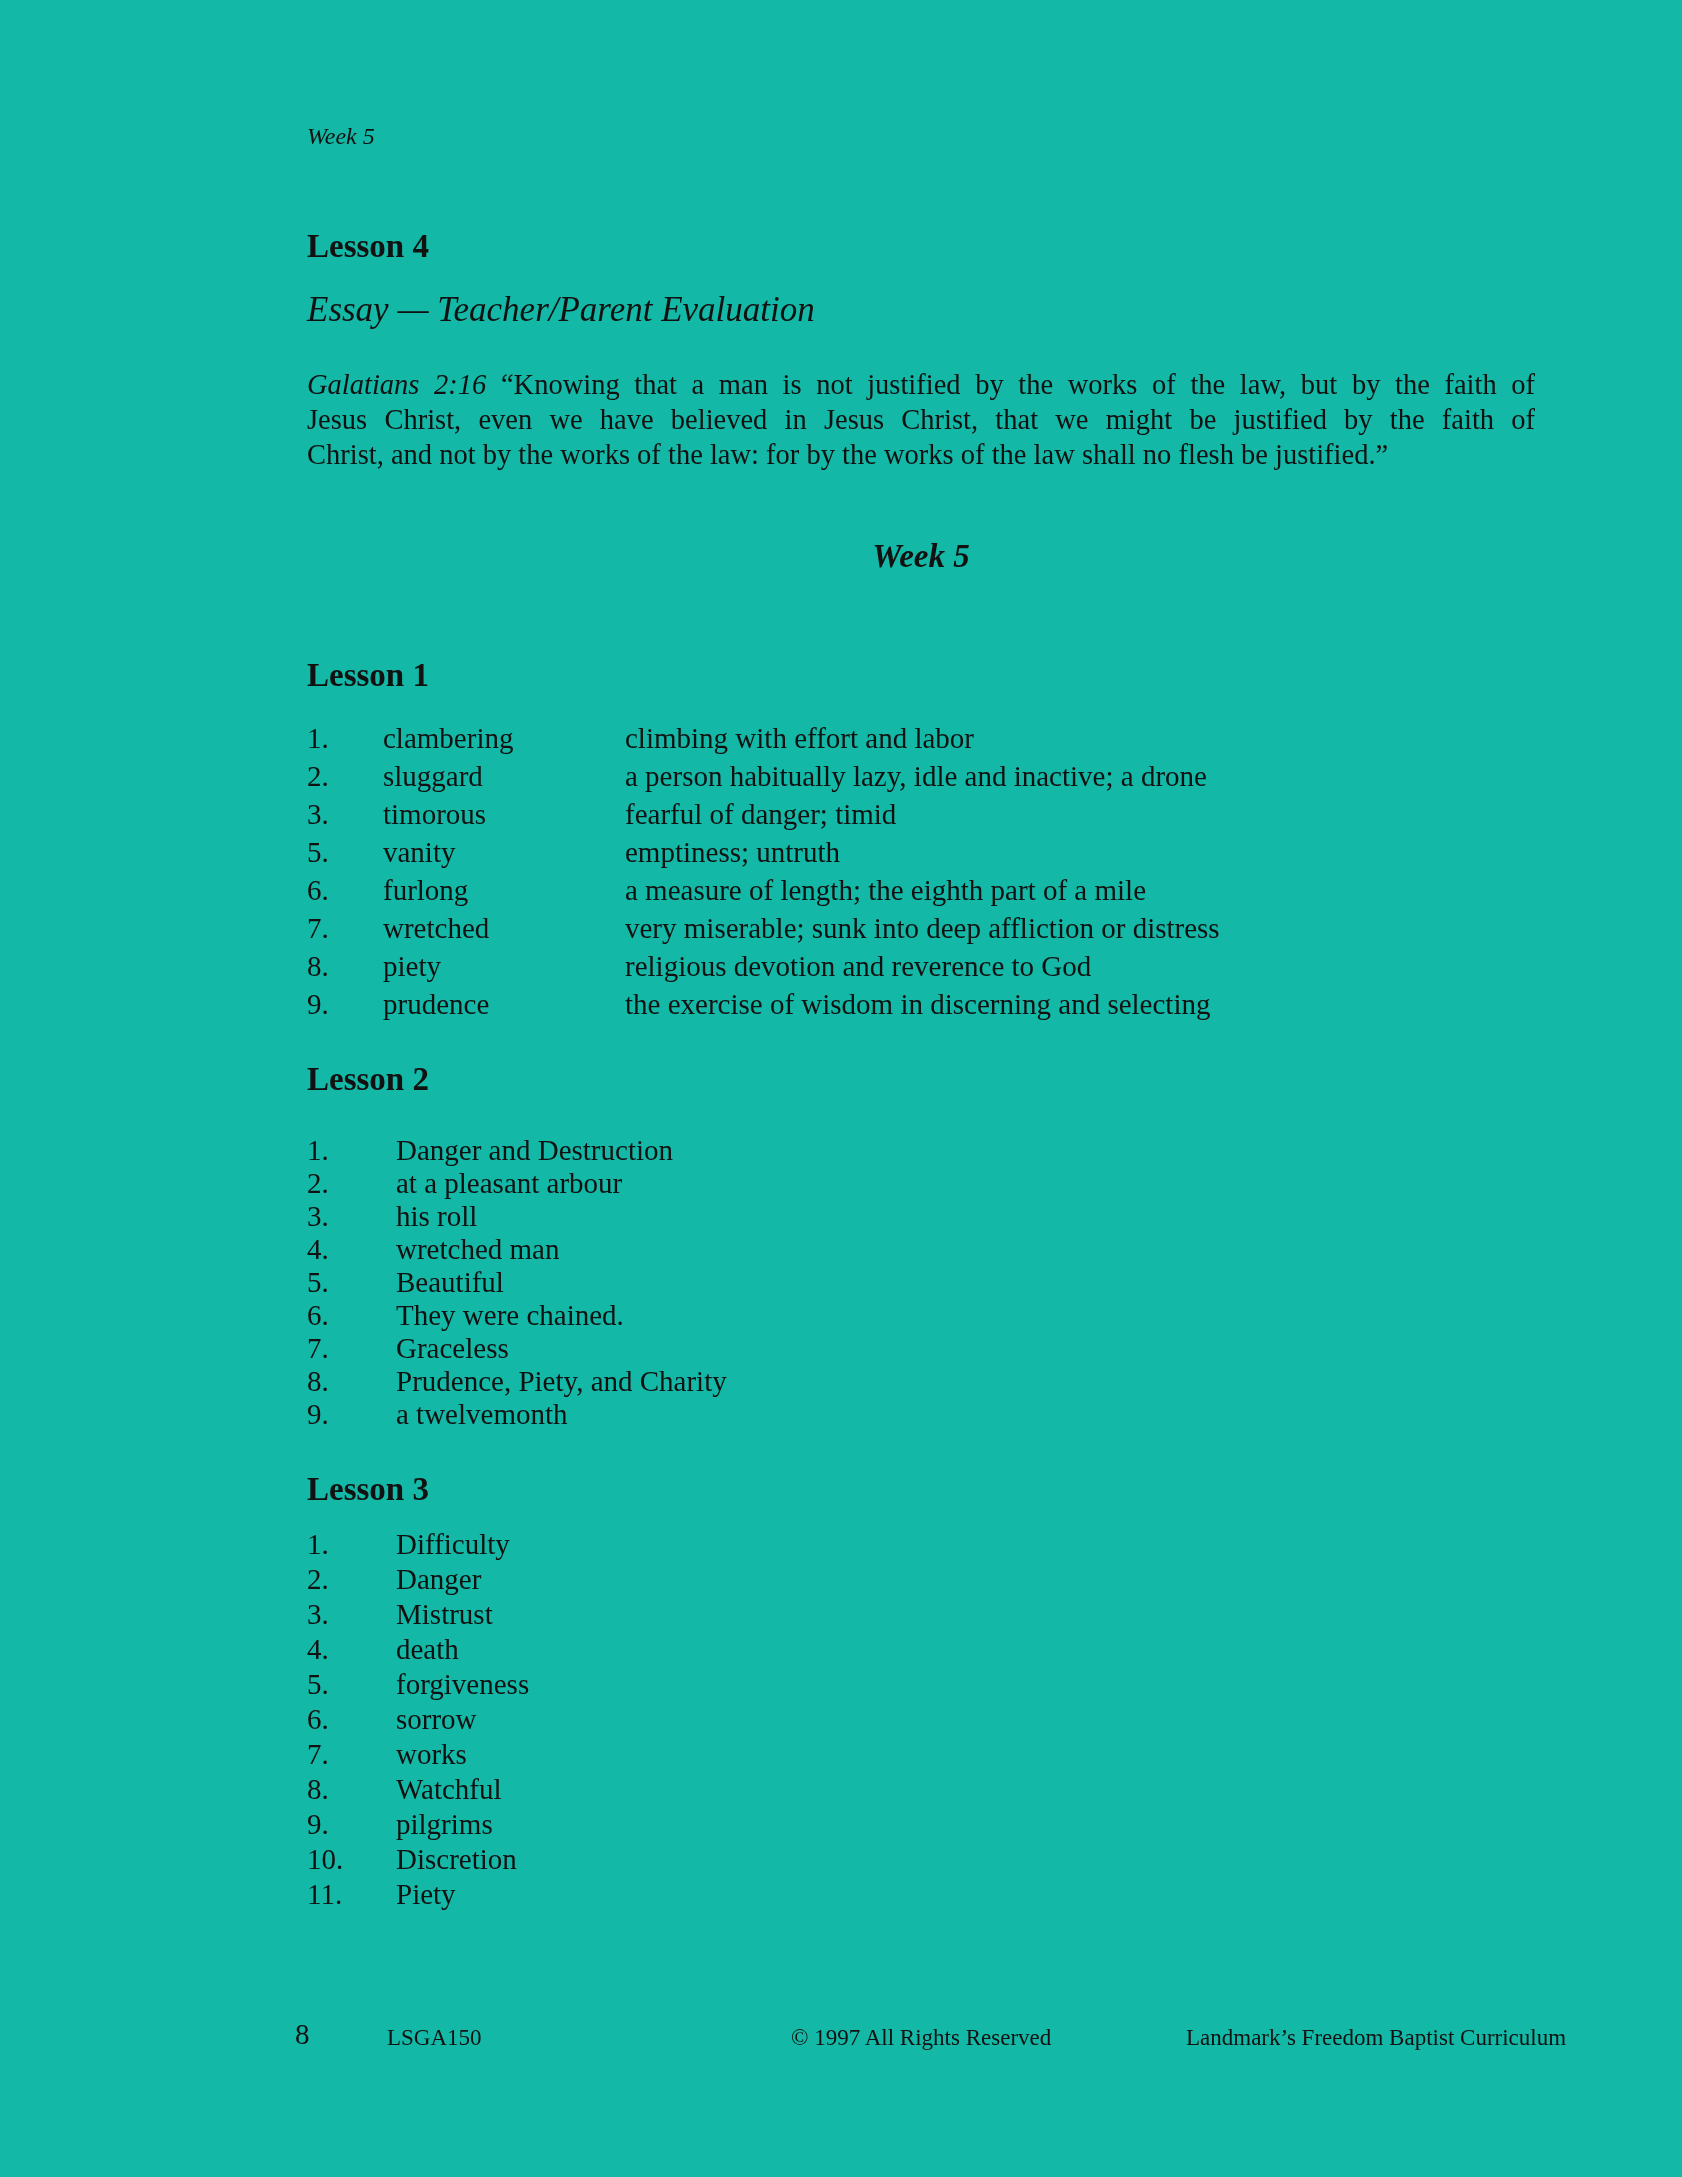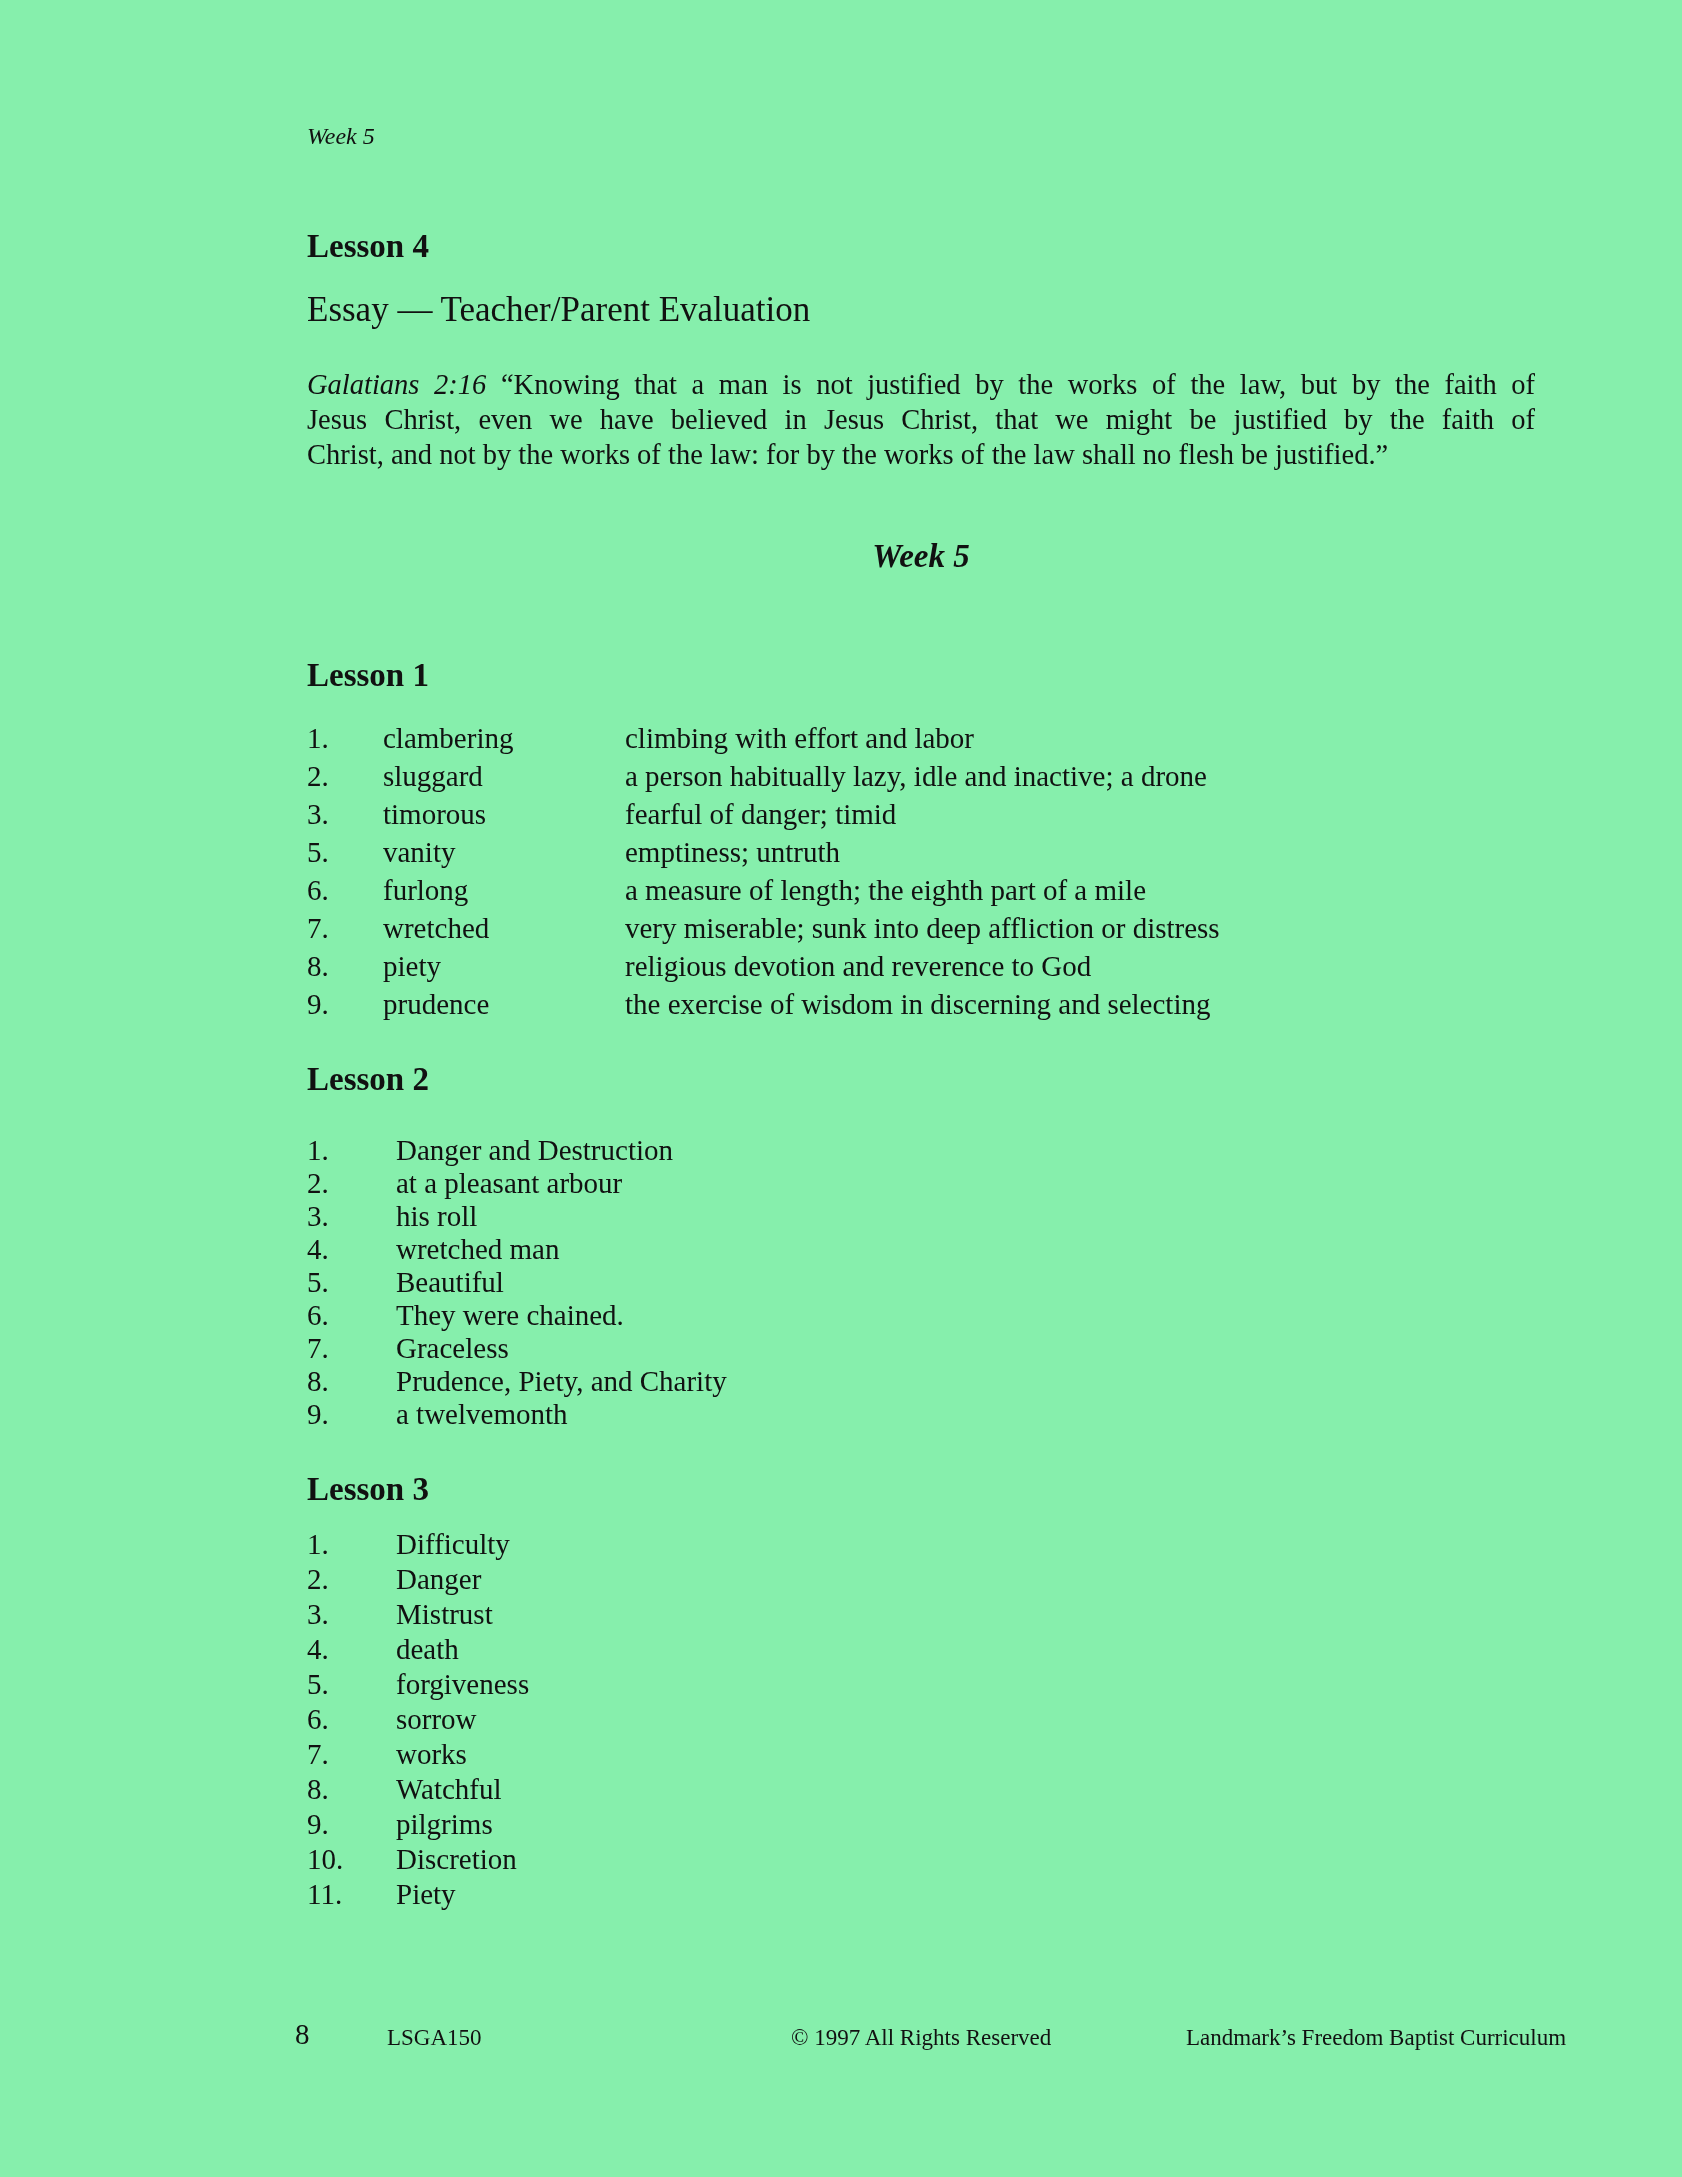--- a/index.html
+++ b/index.html
@@ -1,37 +1,38 @@
 <!DOCTYPE html>
 <html style="font-size:14px"><head>
 <meta charset="utf-8">
 <style>
   html,body{margin:0;padding:0;background:#e8e8e8;}
   .page{
     position:relative;
     width:1683px;height:2177px;
-    background:#86efac;
+    background:#14b8a6;
     color:#111111;
     font-family:"Liberation Serif","DejaVu Serif",serif;
     box-sizing:border-box;
     padding:124px 148px 0 307px;
     overflow:hidden;
   }
   .running-header{
     font-style:italic;
     font-size:24px;line-height:24px;
     margin:0;
   }
   .lesson-heading{
     font-weight:bold;
     font-size:33px;line-height:33px;
     margin:0;
   }
   .mt-lesson4{margin-top:82px;}
   .essay-subtitle{
+    font-style:italic;
     font-size:35px;line-height:38px;
     margin-top:28px;
   }
   .verse{
     margin-top:38px;
     width:1228px;
     font-size:28.5px;line-height:35px;
   }
   .verse .vline-just{
     text-align:justify;

